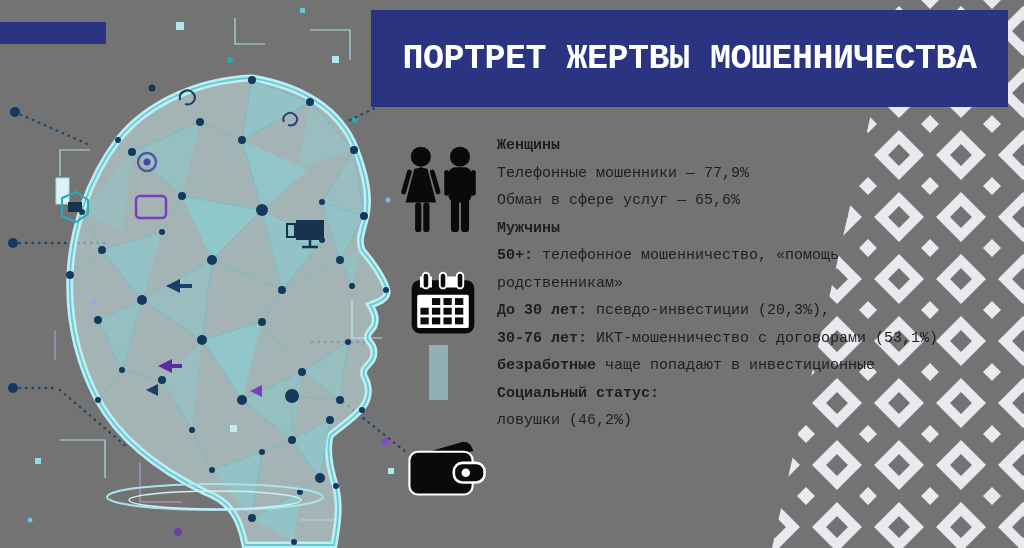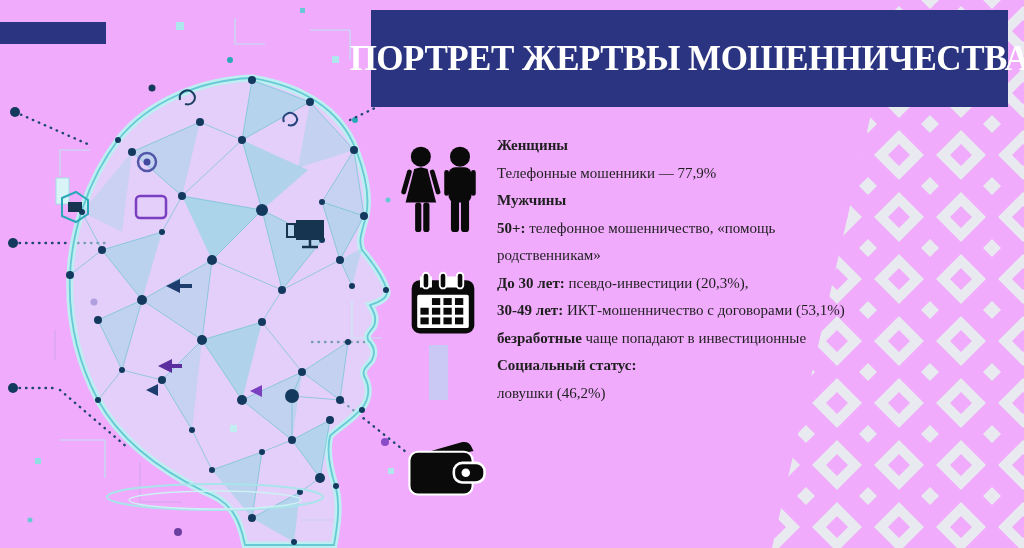--- a/index.html
+++ b/index.html
@@ -1,18 +1,18 @@
 <!DOCTYPE html>
 <html lang="ru" style="--banner: #2a3480; --text: #1f1f1f;"><head>
 <meta charset="utf-8">
 <style>
   html,body{margin:0;padding:0;background:#fff;}
   .slide{
     position:relative;width:1024px;height:548px;overflow:hidden;
-    background:#f0abfc;font-family:Liberation Serif, serif;
+    background:#737373;font-family:Liberation Mono, monospace;
   }
   .ornament{position:absolute;left:0;top:0;width:1024px;height:548px;z-index:0;}
   .corner-bar{
     position:absolute;left:0;top:22px;width:106px;height:22px;
     background:var(--banner,#2a3480);z-index:3;
   }
   .head-illustration{position:absolute;left:0;top:0;z-index:1;}
   .banner{
     position:absolute;left:371px;top:10px;width:637px;height:97px;
     background:var(--banner,#2a3480);z-index:4;
@@ -269,23 +269,24 @@
       <rect x="56" y="29" width="36" height="23" rx="10" fill="#0a0a0a" stroke="#fff" stroke-width="3"></rect>
       <circle cx="70" cy="40.5" r="5" fill="#fff"></circle>
     </svg>
   </div>
 
   <div class="deco-rect"></div>
 
   <div class="textcol" id="textcol">
       <div class="line"><b>Женщины</b></div>
       <div class="line"><span>Телефонные мошенники — 77,9%</span></div>
+      <div class="line"><span>Обман в сфере услуг — 65,6%</span></div>
       <div class="line"><b>Мужчины</b></div>
       <div class="line"><b>50+:</b><span> телефонное мошенничество, «помощь</span></div>
       <div class="line"><span>родственникам»</span></div>
       <div class="line"><b>До 30 лет:</b><span> псевдо-инвестиции (20,3%),</span></div>
-      <div class="line"><b>30-49 лет:</b><span> ИКТ-мошенничество с договорами (53,1%)</span></div>
+      <div class="line"><b>30-76 лет:</b><span> ИКТ-мошенничество с договорами (53,1%)</span></div>
       <div class="line"><b>безработные</b><span> чаще попадают в инвестиционные</span></div>
       <div class="line"><b>Социальный статус:</b></div>
       <div class="line"><span>ловушки (46,2%)</span></div>
     </div>
 
 </div>
 
 </body></html>

